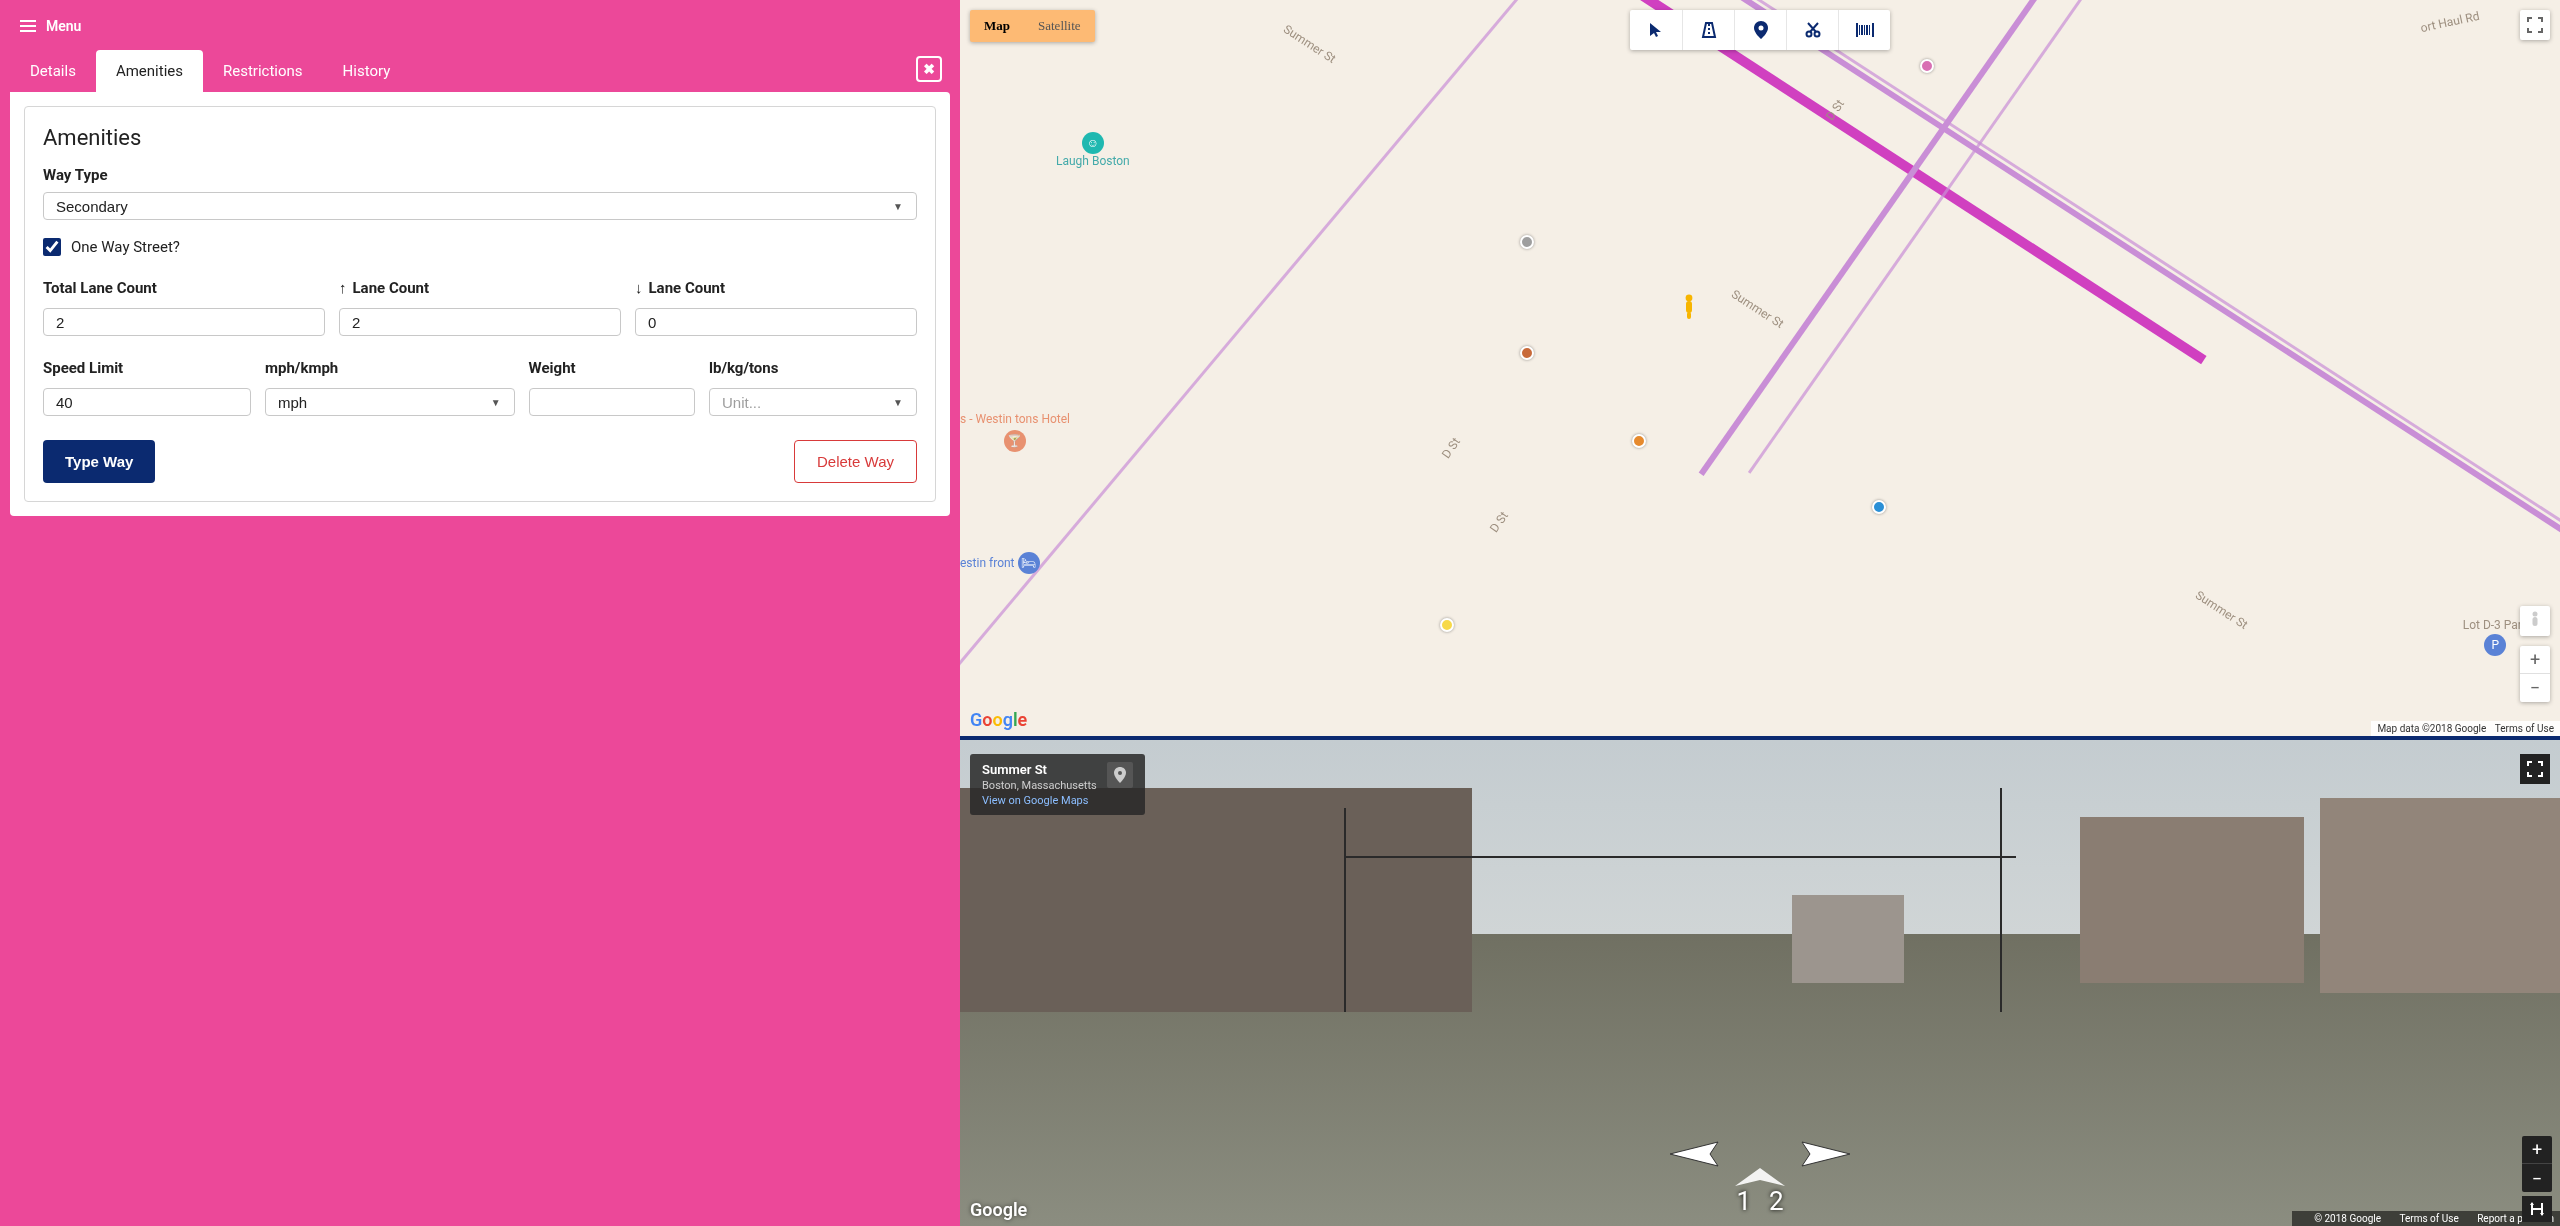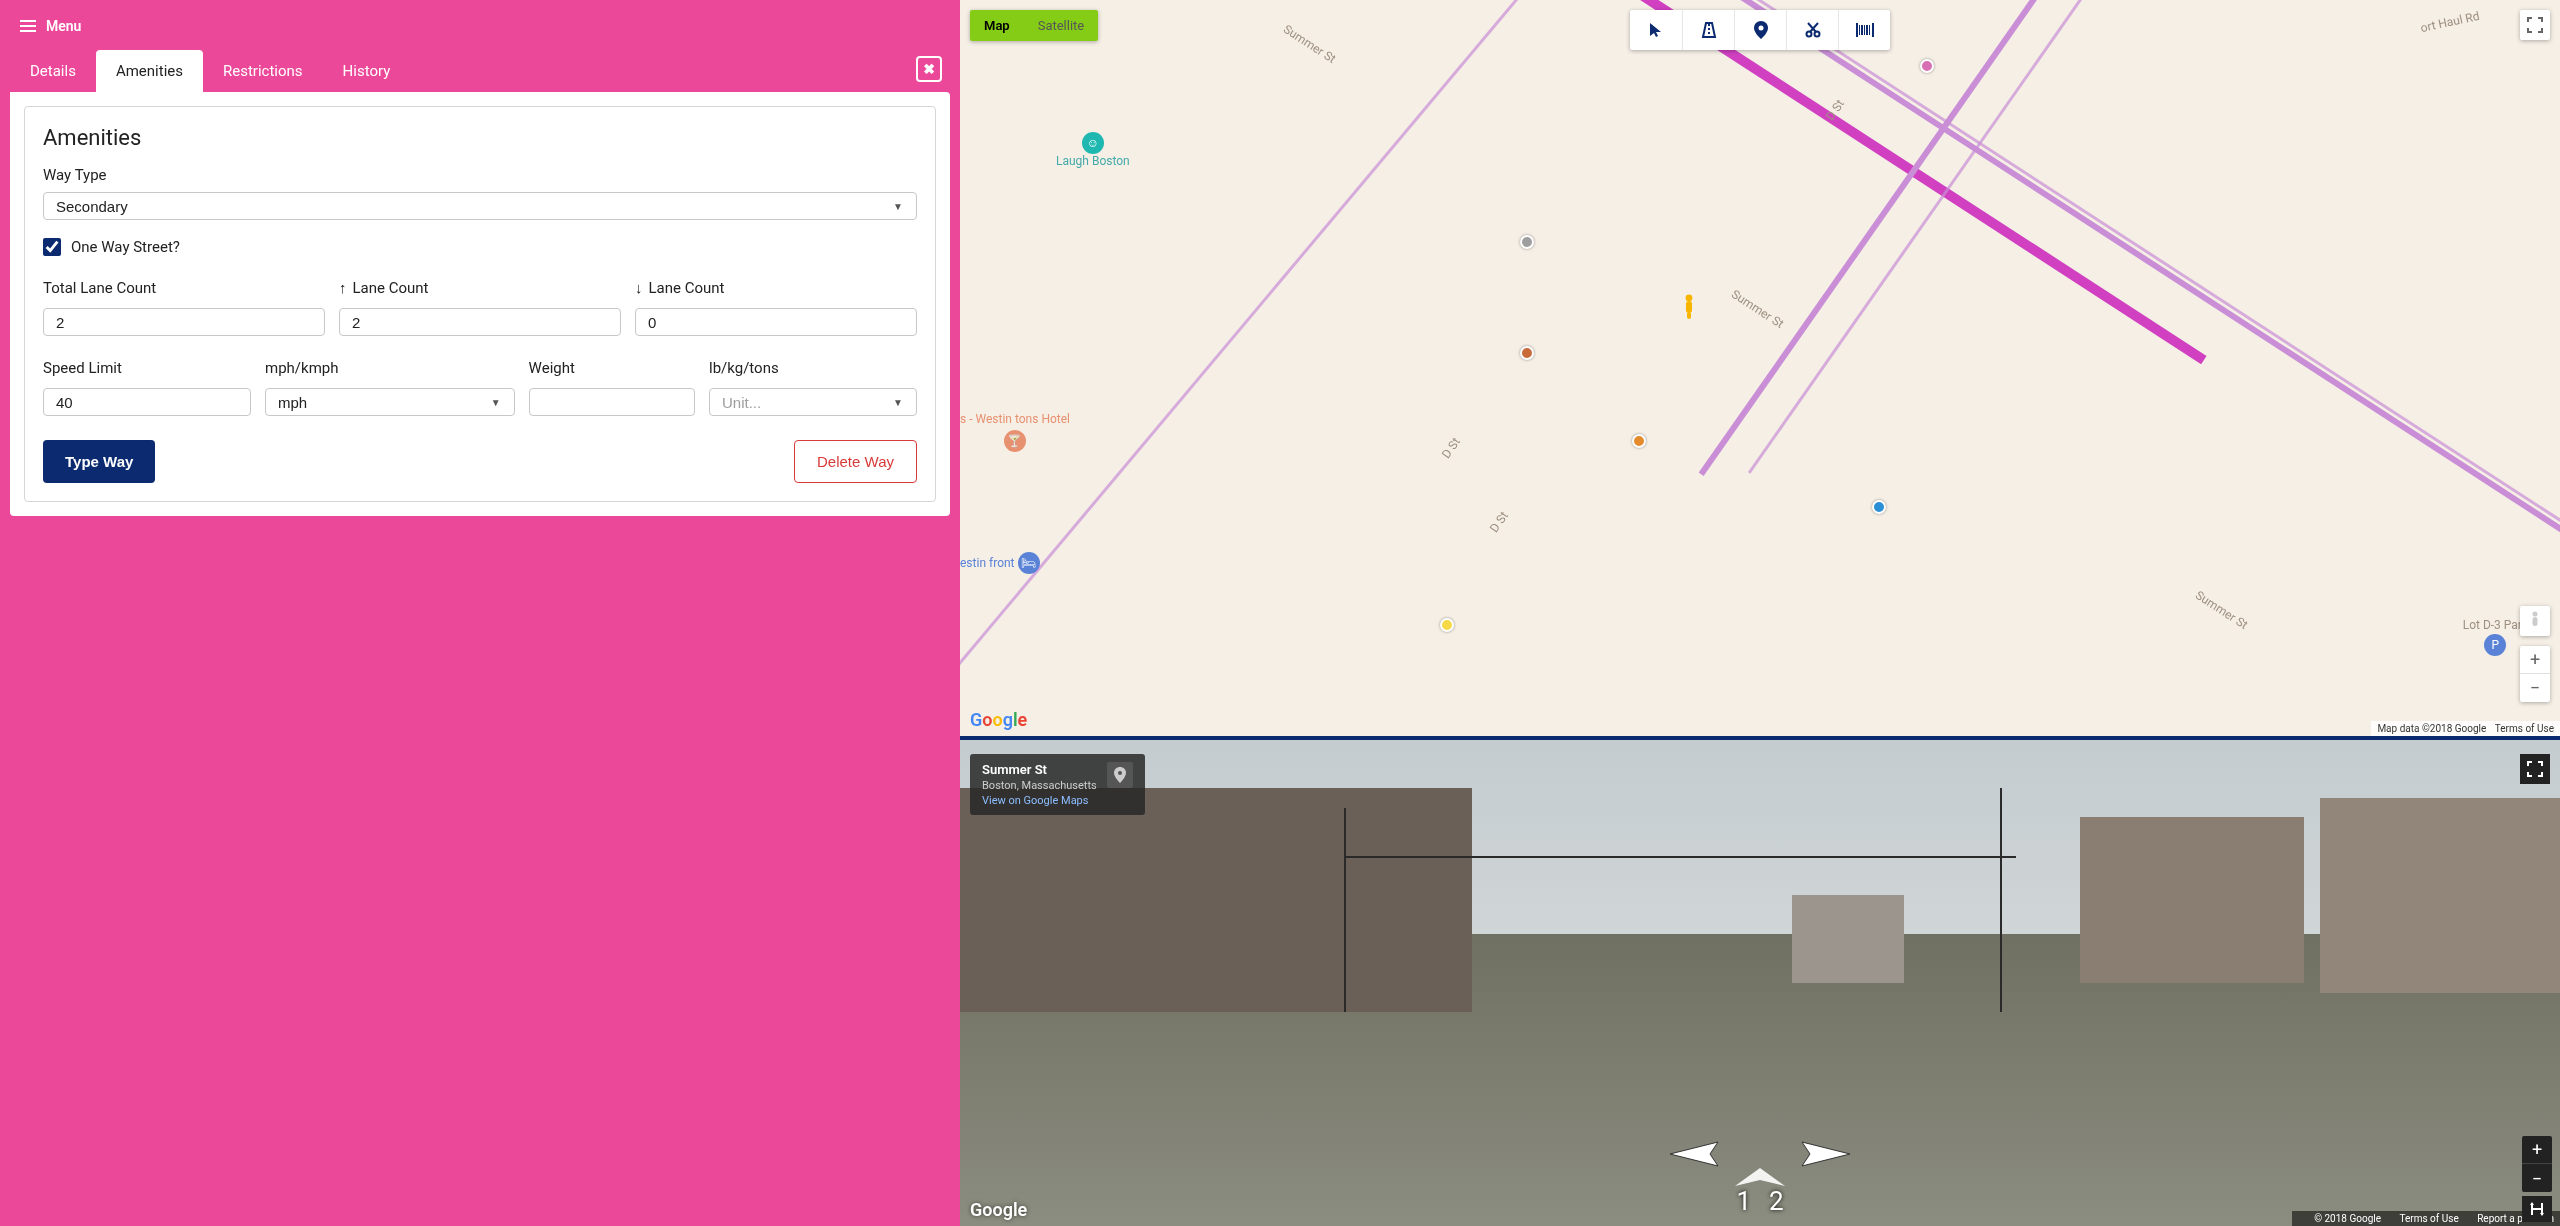--- a/index.html
+++ b/index.html
@@ -10,40 +10,40 @@
 .hamburger { display: flex; flex-direction: column; gap: 3px; cursor: pointer; }
 .hamburger span { width: 16px; height: 2px; background: #fff; }
 .menu-label { font-size: 14px; font-weight: 600; }
 .tabs-row { display: flex; align-items: center; padding: 0 10px; margin-top: 8px; position: relative; }
 .tab { padding: 12px 20px; font-size: 15px; cursor: pointer; border-radius: 4px 4px 0 0; }
 .tab.active { background: #fff; color: #222; }
 .close-tab { position: absolute; right: 18px; top: 6px; border: 2px solid #fff; border-radius: 4px; width: 26px; height: 26px; display: flex; align-items: center; justify-content: center; cursor: pointer; font-size: 14px; font-weight: bold; }
 .panel-wrap { background: #fff; margin: 0 10px 10px 10px; border-radius: 0 4px 4px 4px; padding: 14px; color: #222; }
 .panel-inner { border: 1px solid #d6d6d6; border-radius: 4px; padding: 18px; }
 .panel-title { font-size: 22px; font-weight: 400; margin-bottom: 16px; }
-.form-label { font-size: 15px; font-weight: 400; margin-bottom: 8px; display: block; }
+.form-label { font-size: 15px; font-weight: 700; margin-bottom: 8px; display: block; }
 .select-wrap { position: relative; }
 .select, .text-input { width: 100%; height: 28px; border: 1px solid #c8c8c8; border-radius: 4px; padding: 0 12px; font-size: 15px; background: #fff; color: #222; }
 .select { appearance: none; cursor: pointer; }
 .select-caret { position: absolute; right: 14px; top: 50%; transform: translateY(-50%); pointer-events: none; font-size: 10px; color: #555; }
 .placeholder { color: #9e9e9e; }
 .check-row { display: flex; align-items: center; gap: 10px; margin-top: 18px; }
 .checkbox { width: 18px; height: 18px; accent-color: #0b2a70; cursor: pointer; }
 .check-label { font-size: 15px; }
 .grid-3 { display: grid; grid-template-columns: 1fr 1fr 1fr; gap: 14px; margin-top: 20px; }
 .grid-item .form-label { display: flex; align-items: center; gap: 6px; min-height: 24px; }
 .arrow-icon { font-size: 15px; }
 .grid-4 { display: grid; grid-template-columns: 1fr 1.2fr 0.8fr 1fr; gap: 14px; margin-top: 20px; }
 .actions { display: flex; justify-content: space-between; margin-top: 24px; }
 .btn-primary { background: #0b2a70; color: #fff; border: none; padding: 12px 22px; font-size: 15px; font-weight: 600; border-radius: 4px; cursor: pointer; }
 .btn-danger { background: #fff; color: #d83a3a; border: 1px solid #d83a3a; padding: 12px 22px; font-size: 15px; border-radius: 4px; cursor: pointer; }
 .right { width: 62.5%; display: flex; flex-direction: column; }
 .map-area { flex: 60%; position: relative; background: #f5efe6; overflow: hidden; }
 .streetview-area { flex: 40%; position: relative; background: linear-gradient(to bottom, #b8c4c7 0%, #b8c4c7 40%, #6c6c5f 40%, #8a8c7e 100%); border-top: 4px solid #0b2a70; overflow: hidden; }
-.map-type-ctrl { position: absolute; left: 10px; top: 10px; display: flex; background: #84cc16; border-radius: 2px; box-shadow: 0 1px 4px rgba(0,0,0,.3); z-index: 5; }
+.map-type-ctrl { position: absolute; left: 10px; top: 10px; display: flex; background: #fdba74; border-radius: 2px; box-shadow: 0 1px 4px rgba(0,0,0,.3); z-index: 5; font-family: Liberation Serif, serif; }
 .map-type-btn { padding: 8px 14px; font-size: 13px; cursor: pointer; color: #565656; }
 .map-type-btn.active { color: #000; font-weight: 600; }
 .tool-ctrl { position: absolute; left: 50%; transform: translateX(-50%); top: 10px; display: flex; background: #fff; border-radius: 2px; box-shadow: 0 1px 4px rgba(0,0,0,.3); z-index: 5; }
 .tool-btn { width: 52px; height: 40px; display: flex; align-items: center; justify-content: center; cursor: pointer; border-left: 1px solid #e6e6e6; color: #0b2a70; }
 .tool-btn:first-child { border-left: none; }
 .tool-btn.active { color: #001; }
 .fullscreen-ctrl { position: absolute; right: 10px; top: 10px; width: 30px; height: 30px; background: #fff; border-radius: 2px; box-shadow: 0 1px 4px rgba(0,0,0,.3); display: flex; align-items: center; justify-content: center; cursor: pointer; z-index: 5; }
 .zoom-ctrl { position: absolute; right: 10px; bottom: 34px; width: 30px; background: #fff; border-radius: 2px; box-shadow: 0 1px 4px rgba(0,0,0,.3); z-index: 5; }
 .zoom-btn { height: 28px; display: flex; align-items: center; justify-content: center; border-bottom: 1px solid #e0e0e0; cursor: pointer; font-size: 18px; color: #666; }
 .zoom-btn:last-child { border-bottom: none; }

